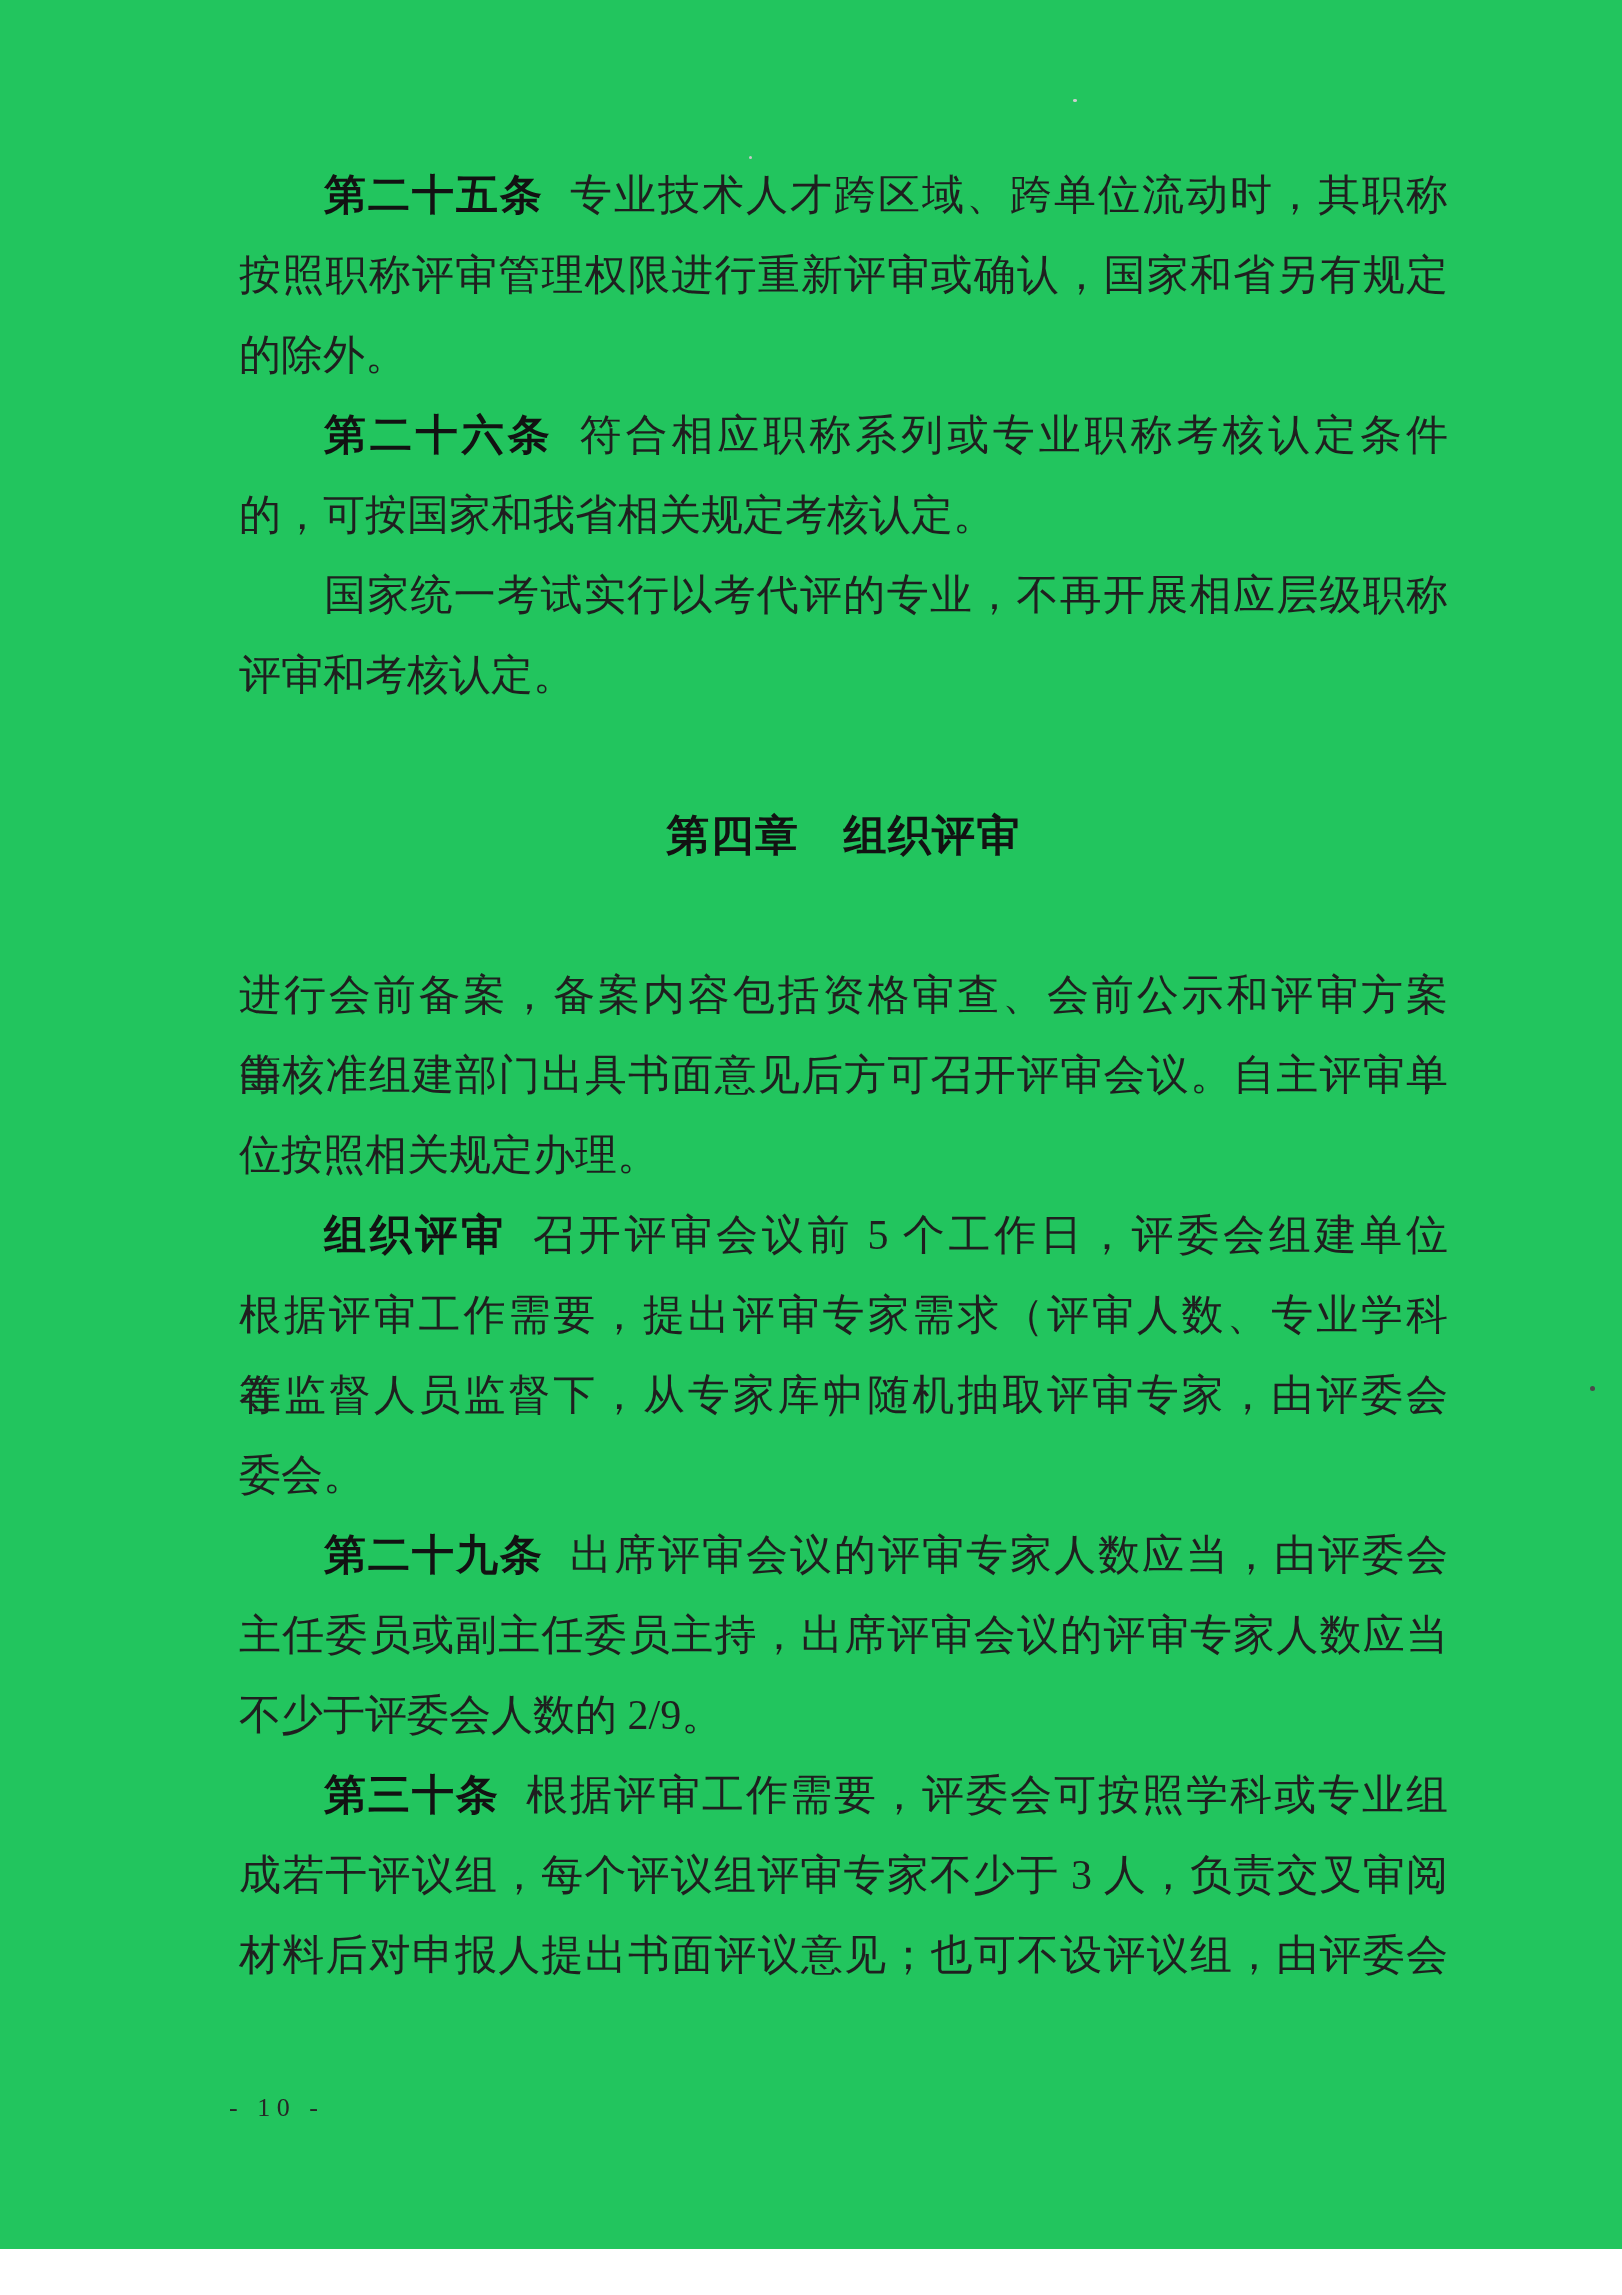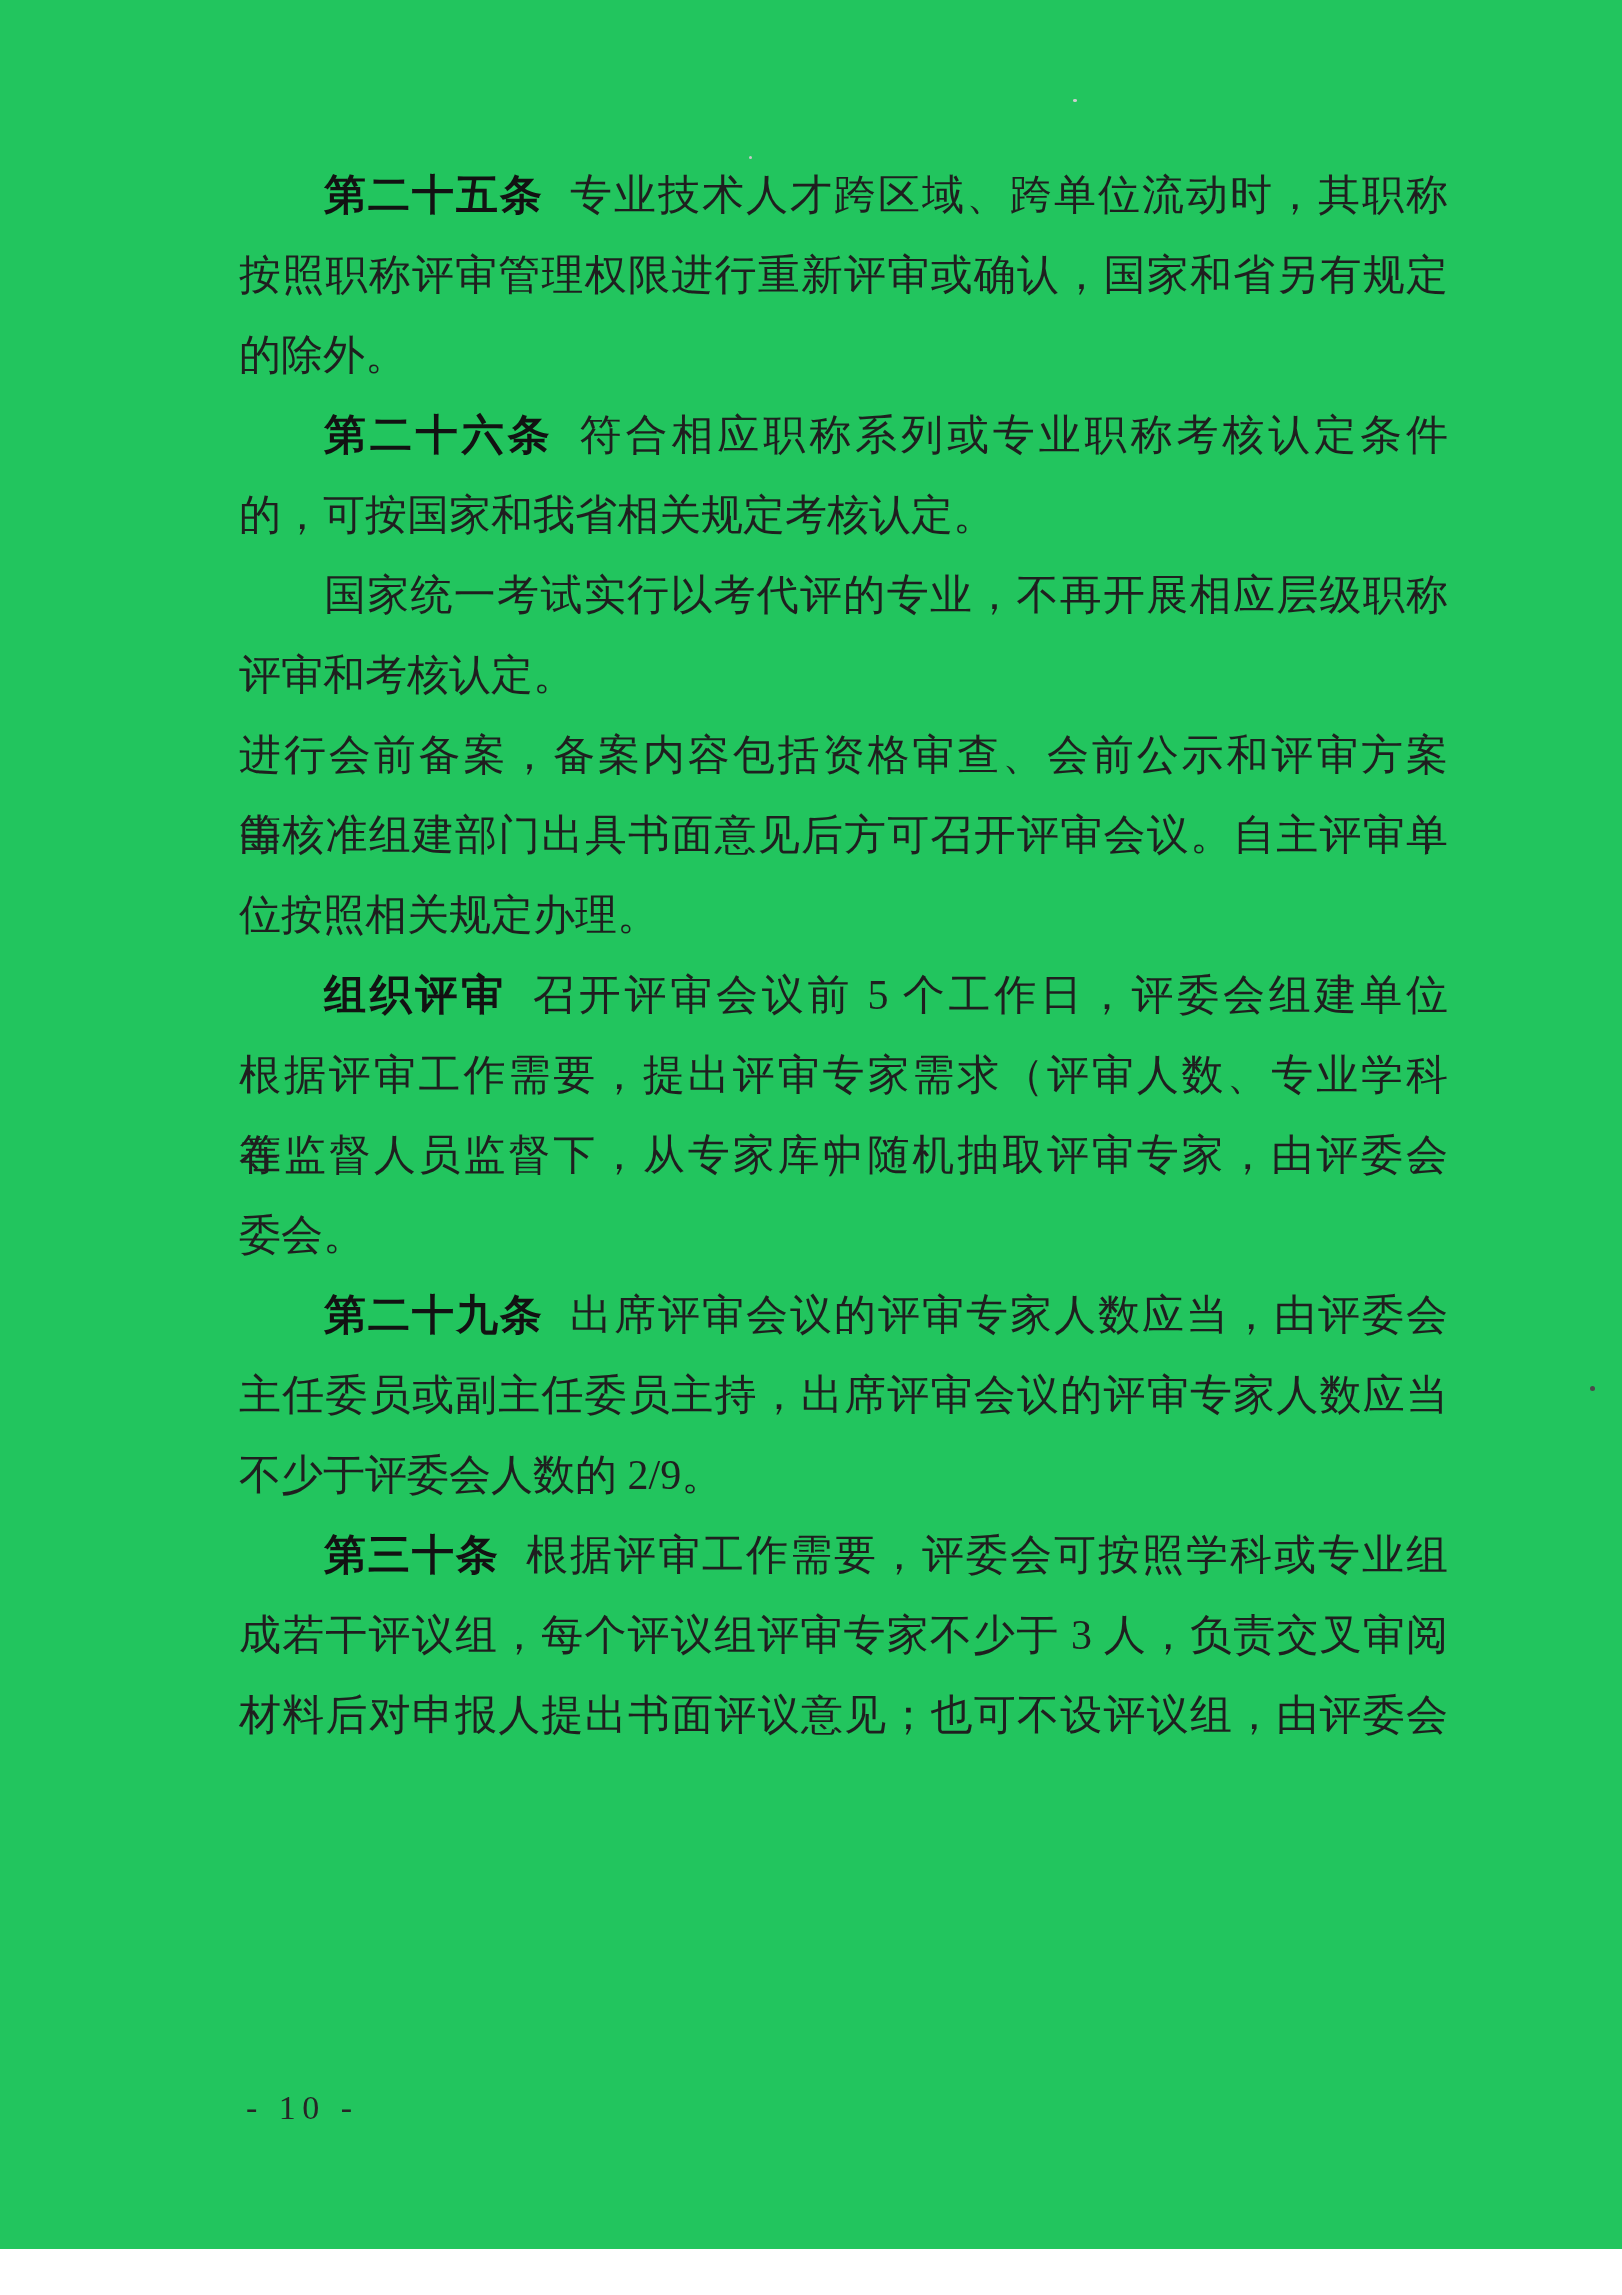--- a/index.html
+++ b/index.html
@@ -48,23 +48,23 @@
     margin: 80px 0;
     text-align: center;
     font-family: "Liberation Sans", sans-serif;
     font-weight: 700;
     font-size: 43px;
     color: #121212;
     letter-spacing: 1.3px;
   }
   .pageno {
     position: absolute;
-    left: 246px;
+    left: 229px;
     top: 2088px;
-    font-size: 34px;
+    font-size: 26px;
     line-height: 39px;
     letter-spacing: 6.5px;
     color: #262626;
     font-family: "Liberation Serif", serif;
   }
   .speck {
     position: absolute;
     border-radius: 50%;
   }
   .speck-1 { left: 749px; top: 156px;  width: 3.3px; height: 3.3px; background: #c9c9c9; }
@@ -81,20 +81,21 @@
     <div class="line fill indent"><span class="term">第二十五条</span><span>专业技术人才跨区域、跨单位流动时，其职称</span></div>
     <div class="line fill"><span>按照职称评审管理权限进行重新评审或确认，国家和省另有规定</span></div>
     <div class="line"><span>的除外。</span></div>
 
     <div class="line fill indent"><span class="term">第二十六条</span><span>符合相应职称系列或专业职称考核认定条件</span></div>
     <div class="line"><span>的，可按国家和我省相关规定考核认定。</span></div>
 
     <div class="line fill indent"><span>国家统一考试实行以考代评的专业，不再开展相应层级职称</span></div>
     <div class="line"><span>评审和考核认定。</span></div>
 
+    <div class="chapter">第四章　组织评审</div>
 
     <div class="line fill"><span>进行会前备案，备案内容包括资格审查、会前公示和评审方案等，</span></div>
     <div class="line fill"><span>由核准组建部门出具书面意见后方可召开评审会议。自主评审单</span></div>
     <div class="line"><span>位按照相关规定办理。</span></div>
 
     <div class="line fill indent"><span class="term">组织评审</span><span>召开评审会议前 5 个工作日，评委会组建单位</span></div>
     <div class="line fill"><span>根据评审工作需要，提出评审专家需求（评审人数、专业学科等）。</span></div>
     <div class="line fill"><span>在监督人员监督下，从专家库中随机抽取评审专家，由评委会</span></div>
     <div class="line"><span>委会。</span></div>
 

